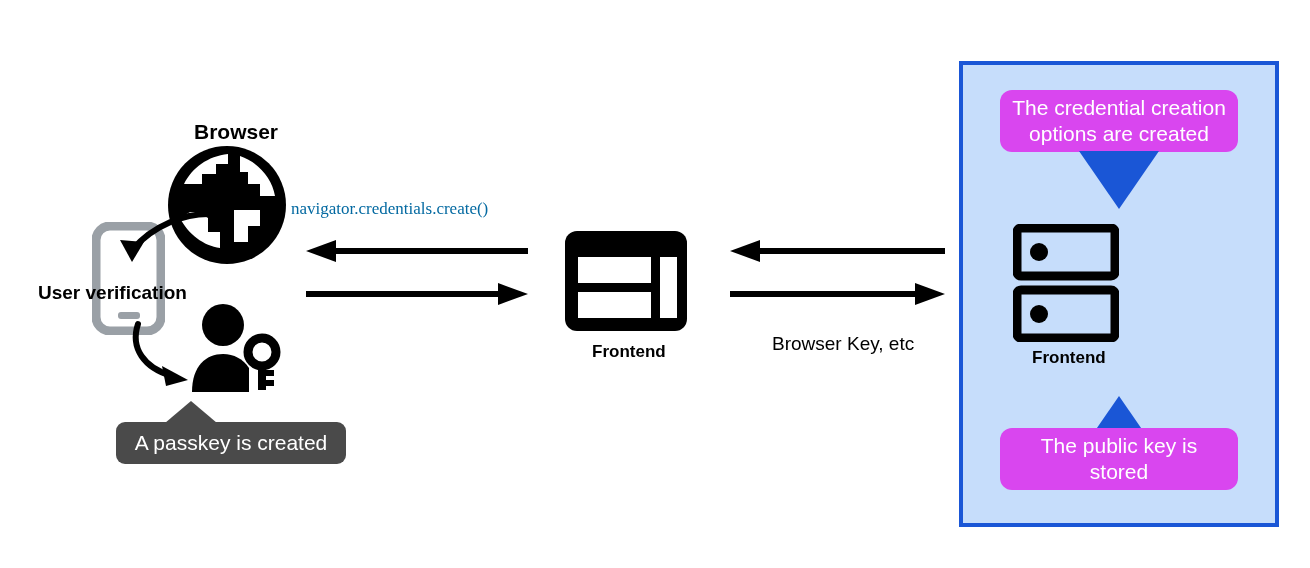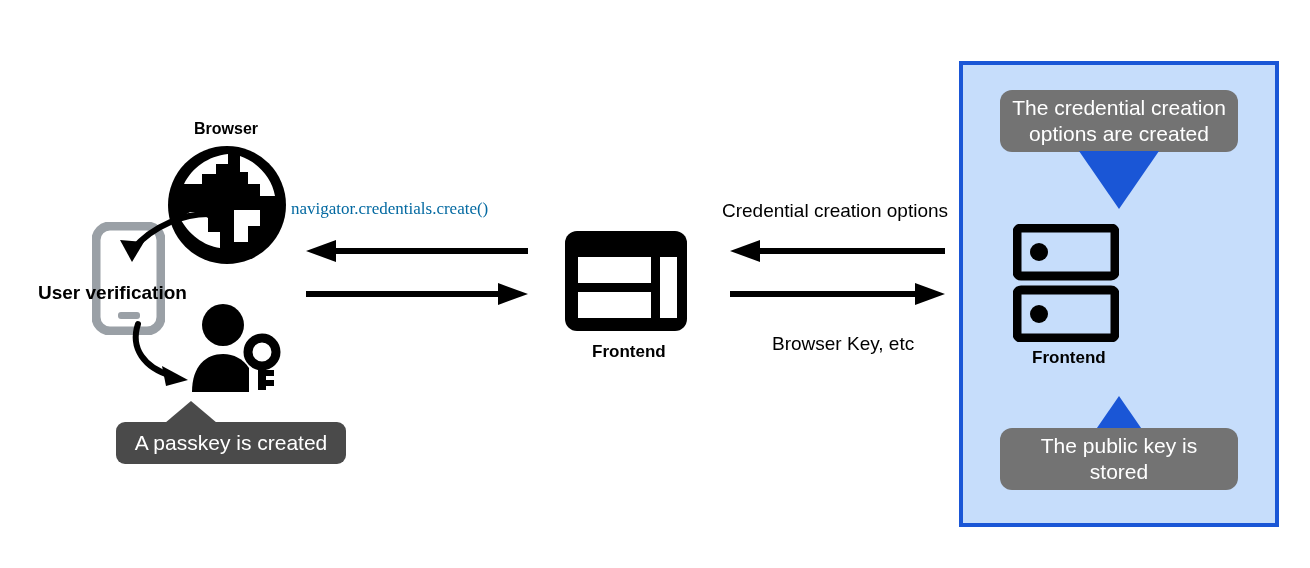--- a/index.html
+++ b/index.html
@@ -36,21 +36,21 @@
 
   
   .backend-panel {
     background: #c6ddfb;
     border: 4px solid #1a56d6;
     box-sizing: border-box;
   }
 
   
   .callout {
-    background: #737373;
+    background: #d946ef;
     border-radius: 12px;
     color: #ffffff;
     display: flex;
     align-items: center;
     justify-content: center;
     text-align: center;
     box-sizing: border-box;
     padding: 4px 10px;
     font-size: 21px;
     line-height: 1.22;
@@ -126,21 +126,21 @@
   <div class="abs" style="left:168px; top:146px; width:118px; height:118px;">
     <svg width="118" height="118" viewBox="0 0 118 118">
       <circle cx="59" cy="59" r="59" fill="#000000"></circle>
       <path d="M12 72 C20 88 36 100 52 102 L52 86 L40 86 L40 72 L30 66 L22 66 Z" fill="#ffffff"></path>
       <path d="M60 8 C40 10 24 22 16 38 L34 38 L34 28 L48 28 L48 18 L60 18 Z" fill="#ffffff"></path>
       <path d="M72 10 C90 16 104 32 107 50 L92 50 L92 38 L80 38 L80 26 L72 26 Z" fill="#ffffff"></path>
       <path d="M66 64 L92 64 L92 80 L80 80 L80 96 L66 96 Z" fill="#ffffff"></path>
     </svg>
   </div>
 
-  <div class="abs lbl lbl-bold" style="left:194px; top:119px; font-size:16px;">Browser</div>
+  <div class="abs lbl lbl-bold" style="left:194px; top:119px; font-size:21px;">Browser</div>
 
   <div class="abs" style="left:92px; top:222px; width:73px; height:113px;">
     <svg width="73" height="113" viewBox="0 0 73 113">
       <rect x="4" y="4" width="65" height="105" rx="14" ry="14" fill="none" stroke="#9aa0a6" stroke-width="9"></rect>
       <rect x="26" y="90" width="22" height="7" rx="3" ry="3" fill="#9aa0a6"></rect>
     </svg>
   </div>
 
   <div class="abs" style="left:96px; top:210px; width:120px; height:80px;">
     <svg width="120" height="80" viewBox="0 0 120 80">
@@ -183,21 +183,20 @@
   </div>
 
   <div class="abs" style="left:306px; top:283px; width:222px; height:22px;">
     <svg width="222" height="22" viewBox="0 0 222 22">
       <line x1="0" y1="11" x2="198" y2="11" stroke="#000000" stroke-width="6"></line>
       <polygon points="222,11 192,0 192,22" fill="#000000"></polygon>
     </svg>
   </div>
 
 
-  <div class="abs lbl" style="left:722px; top:199px; font-size:19px;">Credential creation options</div>
 
   <div class="abs" style="left:730px; top:240px; width:215px; height:22px;">
     <svg width="215" height="22" viewBox="0 0 215 22">
       <line x1="24" y1="11" x2="215" y2="11" stroke="#000000" stroke-width="6"></line>
       <polygon points="0,11 30,0 30,22" fill="#000000"></polygon>
     </svg>
   </div>
 
   <div class="abs" style="left:730px; top:283px; width:215px; height:22px;">
     <svg width="215" height="22" viewBox="0 0 215 22">

